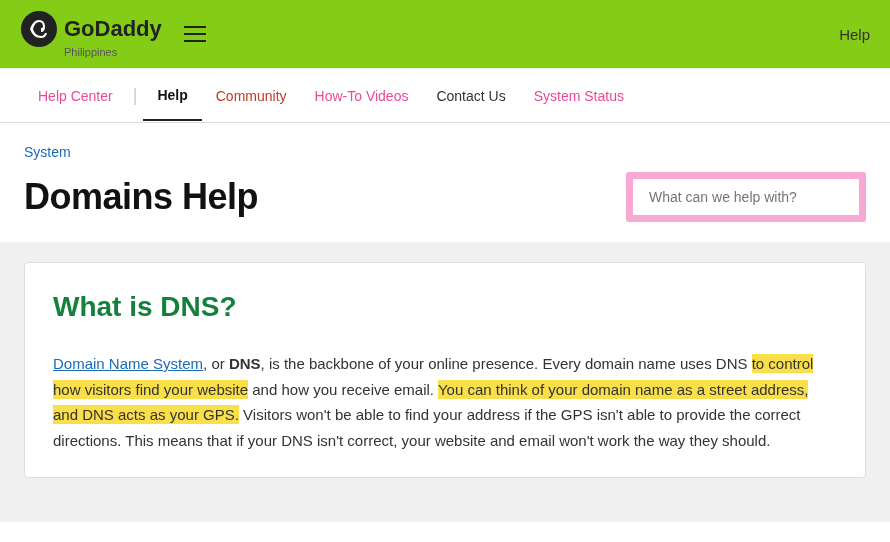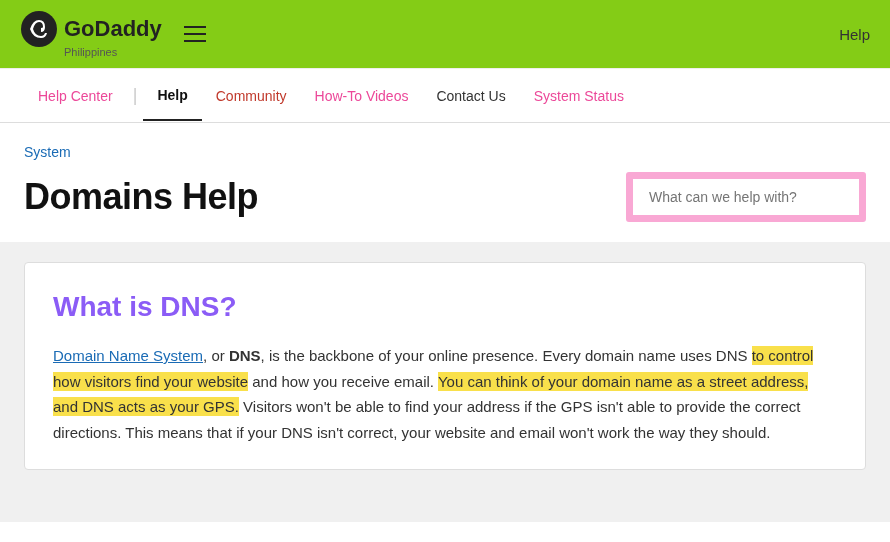--- a/index.html
+++ b/index.html
@@ -134,22 +134,22 @@
     .article-card {
       background: #fff;
       border: 1px solid #ddd;
       border-radius: 4px;
       padding: 28px 28px 24px 28px;
       max-width: 100%;
     }
     .article-title {
       font-size: 28px;
       font-weight: 700;
-      color: #8b5cf6;
-      margin-bottom: 20px;
+      color: #15803d;
+      margin-bottom: 28px;
     }
     .article-body {
       font-size: 15px;
       line-height: 1.7;
       color: #333;
     }
     .article-body p {
       margin-bottom: 0;
     }
     .highlight-yellow {

